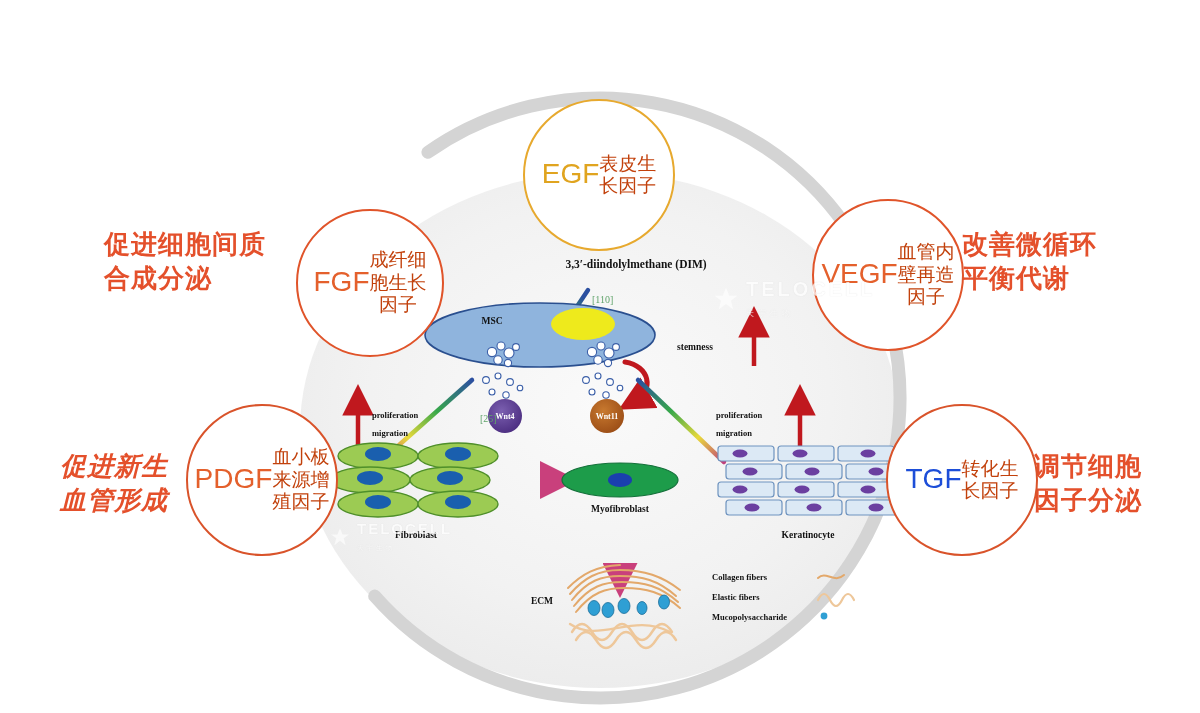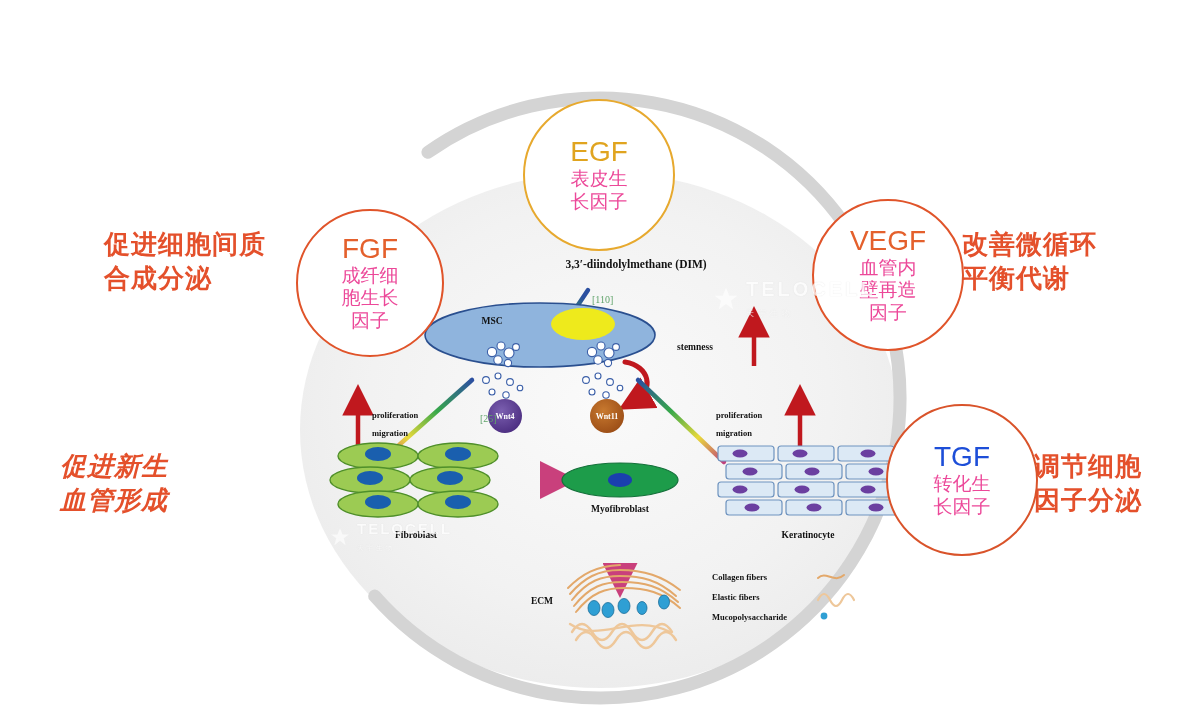--- a/index.html
+++ b/index.html
@@ -30,36 +30,36 @@
   .cap-vegf{left:962px;top:228px;width:230px;text-align:left;}
   .cap-pdgf{left:24px;top:450px;width:180px;text-align:center;font-style:italic;}
   .cap-tgf{left:1034px;top:450px;width:180px;text-align:left;}
 
   
   .bubble{
     position:absolute;
     border-radius:50%;
     background:#ffffff;
     display:flex;
-    flex-direction:column;
+    flex-direction:row;
     align-items:center;
     justify-content:center;
     box-sizing:border-box;
     z-index:4;
   }
   .bubble .abbr{
     font-size:28px;
     line-height:1.05;
     font-weight:400;
     margin-bottom:2px;
   }
   .bubble .cn{
     font-size:19px;
     line-height:1.18;
-    color:#ec4899;
+    color:#c2410c;
     text-align:center;
     white-space:pre-line;
     font-weight:400;
   }
 
   .b-egf {left:523px;top:99px; width:152px;height:152px;border:2.5px solid #e8a battery;}
   .b-egf {border:2.5px solid #e7a92e;}
   .b-egf .abbr{color:#e0a41f;}
 
   .b-fgf {left:296px;top:209px;width:148px;height:148px;border:2.5px solid #e0542a;}
@@ -344,20 +344,26 @@
 因子</div>
   </div>
 
   <div class="bubble b-vegf">
     <div class="abbr">VEGF</div>
     <div class="cn">血管内
 壁再造
 因子</div>
   </div>
 
+  <div class="bubble b-pdgf">
+    <div class="abbr">PDGF</div>
+    <div class="cn">血小板
+来源增
+殖因子</div>
+  </div>
 
   <div class="bubble b-tgf">
     <div class="abbr">TGF</div>
     <div class="cn">转化生
 长因子</div>
   </div>
 
   <div class="caption cap-fgf">促进细胞间质
 合成分泌</div>
   <div class="caption cap-vegf">改善微循环

